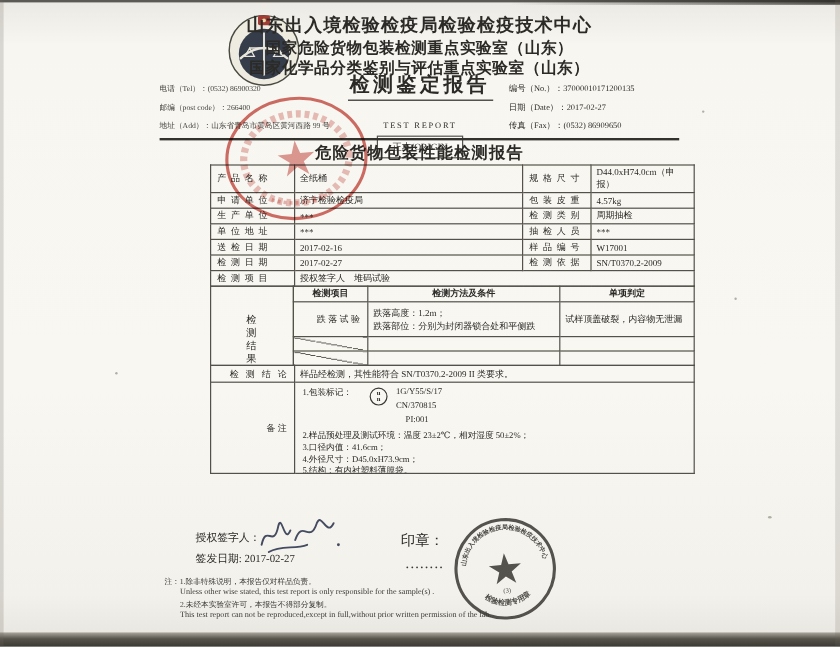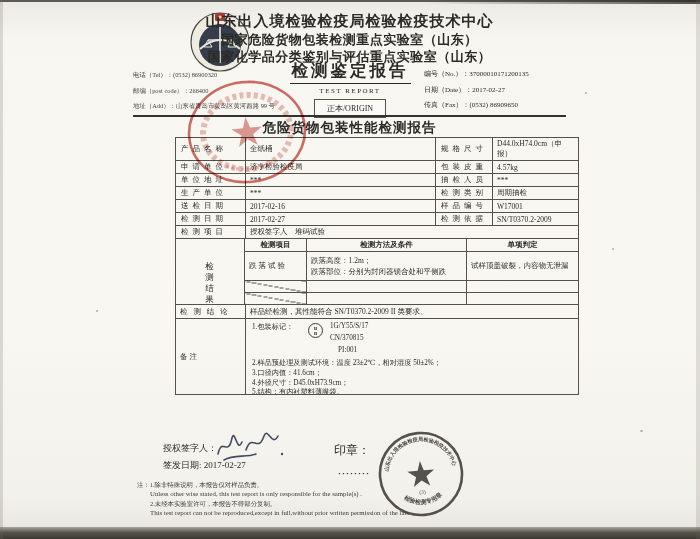--- a/index.html
+++ b/index.html
@@ -19,32 +19,32 @@
   .speck{position:absolute;width:2px;height:2px;border-radius:50%;background:#b2aea3}
 
   
   .hdr{left:133px;width:433px;text-align:center;font-weight:bold}
   .h1{top:12px;font-size:15px;letter-spacing:1px}
   .h2{top:31px;font-size:13px;letter-spacing:.5px}
   .h3{top:48px;font-size:13px;letter-spacing:.5px}
   .contact{left:133px;top:67px;font-size:6.4px;line-height:15.5px;color:#45433d;white-space:nowrap}
   .titleblock{left:272px;top:60px;width:156px;text-align:center}
   .rpt-title{display:inline-block;font-size:16.5px;font-weight:bold;letter-spacing:3px;border-bottom:1.5px solid #2b2a26;padding:0 2px 1px}
-  .rpt-en{font-size:7px;letter-spacing:1.5px;margin-top:3px}
+  .rpt-en{font-size:7px;letter-spacing:1.5px;margin-top:17px}
   .origin-box{display:inline-block;margin-top:4px;border:1px solid #55534c;padding:3px 12px;font-size:8px;background:rgba(255,255,255,.4)}
   .meta{left:424px;top:67px;font-size:7px;line-height:15.5px;white-space:nowrap}
   .sep{left:133px;top:115px;width:433px;height:2px;background:#34322d}
   .subtitle{left:133px;top:119px;width:433px;text-align:center;font-size:13.5px;font-weight:bold;letter-spacing:1px}
 
   
   .tables{left:175px;top:137px;width:403px}
   table{border-collapse:collapse;width:403px;table-layout:fixed}
   td{border:1px solid #53514a;font-size:7.5px;padding:1px 4px;vertical-align:middle;overflow:hidden}
   .lbl{letter-spacing:4px;padding-left:5px;white-space:nowrap}
-  .lblc{text-align:left;letter-spacing:2px}
+  .lblc{text-align:right;letter-spacing:2px}
   tr{height:13px}
   .flexrow{display:flex;margin-top:-1px;width:403px}
   .vcell{flex:none;width:70px;border:1px solid #53514a;display:flex;align-items:center;justify-content:center;
          writing-mode:vertical-rl;text-orientation:upright;letter-spacing:11px;font-size:8.5px;padding-top:10px}
   .inner{margin-left:-1px;width:334px}
   table.inner-t{width:334px}
   .thd td{font-weight:bold;text-align:center}
   .diag{background:linear-gradient(to top right,transparent 48.5%,#53514a 48.5%,#53514a 52%,transparent 52%)}
   .t3{margin-top:-1px}
   .mline{line-height:11px;white-space:nowrap}
@@ -127,30 +127,30 @@
       <td class="lbl">规格尺寸</td>
       <td>D44.0xH74.0cm（申报）</td>
     </tr>
     <tr>
       <td class="lbl">申请单位</td>
       <td>济宁检验检疫局</td>
       <td class="lbl">包装皮重</td>
       <td>4.57kg</td>
     </tr>
     <tr>
+      <td class="lbl">生产单位</td>
+      <td>***</td>
+      <td class="lbl">检测类别</td>
+      <td>周期抽检</td>
+    </tr>
+    <tr>
       <td class="lbl">单位地址</td>
       <td>***</td>
       <td class="lbl">抽检人员</td>
       <td>***</td>
-    </tr>
-    <tr>
-      <td class="lbl">生产单位</td>
-      <td>***</td>
-      <td class="lbl">检测类别</td>
-      <td>周期抽检</td>
     </tr>
     <tr>
       <td class="lbl">送检日期</td>
       <td>2017-02-16</td>
       <td class="lbl">样品编号</td>
       <td>W17001</td>
     </tr>
     <tr>
       <td class="lbl">检测日期</td>
       <td>2017-02-27</td>

